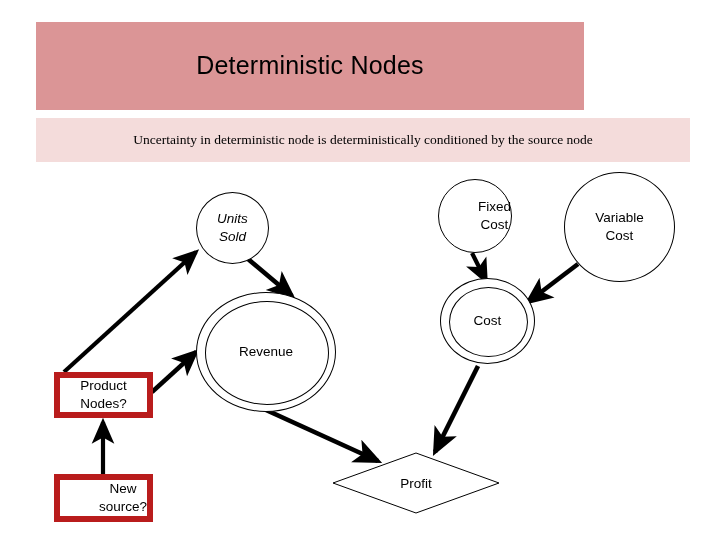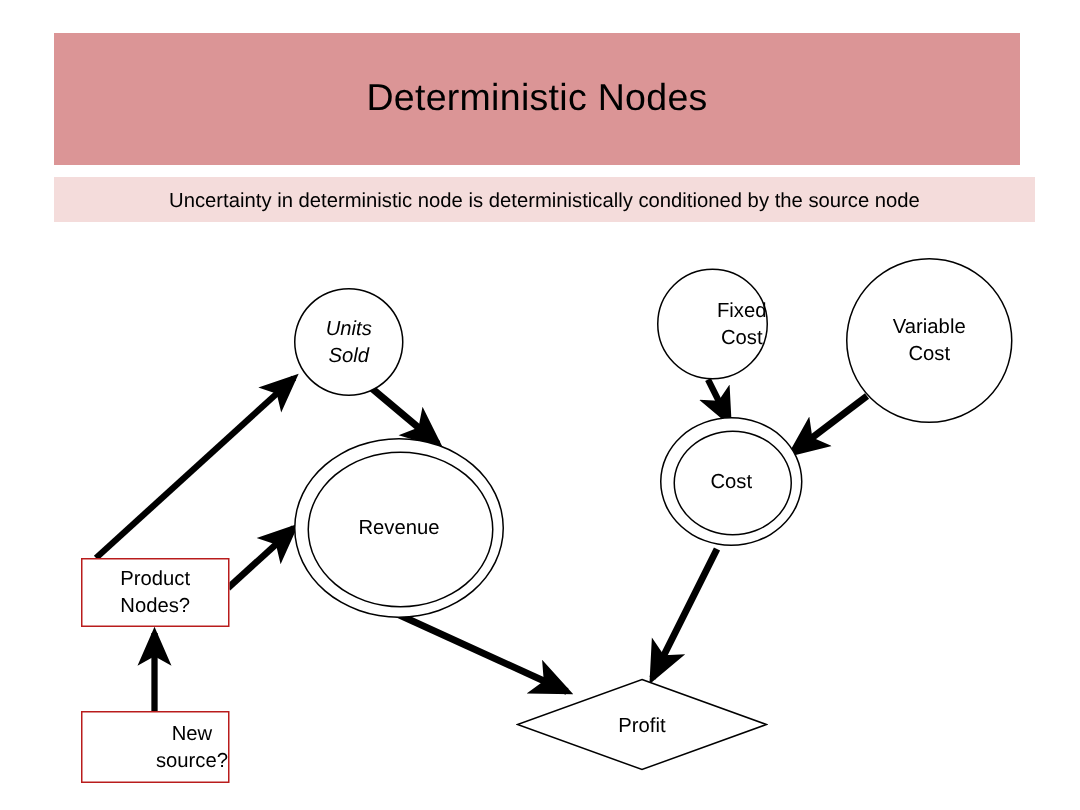--- a/index.html
+++ b/index.html
@@ -14,44 +14,45 @@
     height: 540px;
     background: #ffffff;
     overflow: hidden;
     font-family: "Liberation Sans", sans-serif;
   }
   
   #title-band {
     position: absolute;
     left: 36px;
     top: 22px;
-    width: 644px;
+    width: 548px;
     height: 88px;
     background: #db9596;
     display: flex;
     align-items: center;
     justify-content: center;
   }
   #title-text {
     font-size: 25px;
     color: #000000;
     letter-spacing: 0.2px;
     text-align: center;
     line-height: 1.1;
   }
   #subtitle-band {
     position: absolute;
     left: 36px;
     top: 118px;
     width: 654px;
-    height: 30px;
+    height: 44px;
     background: #f4dcdb;
     display: flex;
     align-items: center;
     justify-content: center;
+    font-family: Liberation Serif, serif;
   }
   #subtitle-text {
     font-size: 13.5px;
     color: #000000;
     text-align: center;
     white-space: nowrap;
   }
   
   #diagram {
     position: absolute;
@@ -91,21 +92,21 @@
     background: #ffffff;
   }
   .det-inner {
     position: absolute;
     border: 1px solid #000000;
     border-radius: 50%;
     background: transparent;
     pointer-events: none;
   }
   .rect {
-    border: 1px solid #b91c1c;
+    border: 6px solid #b91c1c;
   }
   .diamond-wrap {
     position: absolute;
     display: flex;
     align-items: center;
     justify-content: center;
   }
   .diamond-shape {
     position: absolute;
     left: 0;
@@ -202,21 +203,21 @@
       </span>
     </div>
 
     <div class="node rect" style="left:54px; top:474px; width:99px; height:48px;justify-content:flex-end;">
       <span>
         <span class="nlabel">New</span>
         <span class="nlabel">source?</span>
       </span>
     </div>
 
-    <div class="diamond-wrap" style="left:344px; top:452px; width:168px; height:62px;">
+    <div class="diamond-wrap" style="left:332px; top:452px; width:168px; height:62px;">
       <svg class="diamond-shape" viewBox="0 0 168 62" preserveAspectRatio="none">
         <polygon points="84,1 167,31 84,61 1,31" fill="#ffffff" stroke="#000000" stroke-width="1" vector-effect="non-scaling-stroke"></polygon>
       </svg>
       <span class="diamond-label">Profit</span>
     </div>
 
   </div>
 </div>
 
 </body></html>

